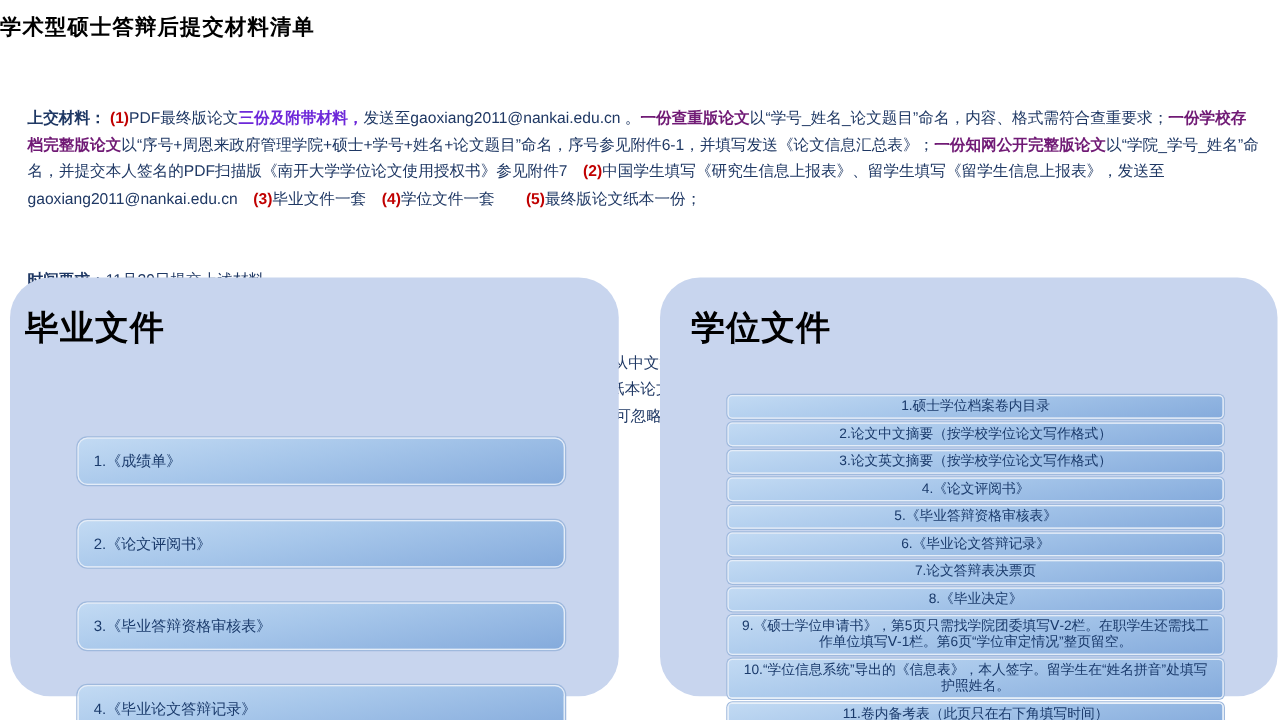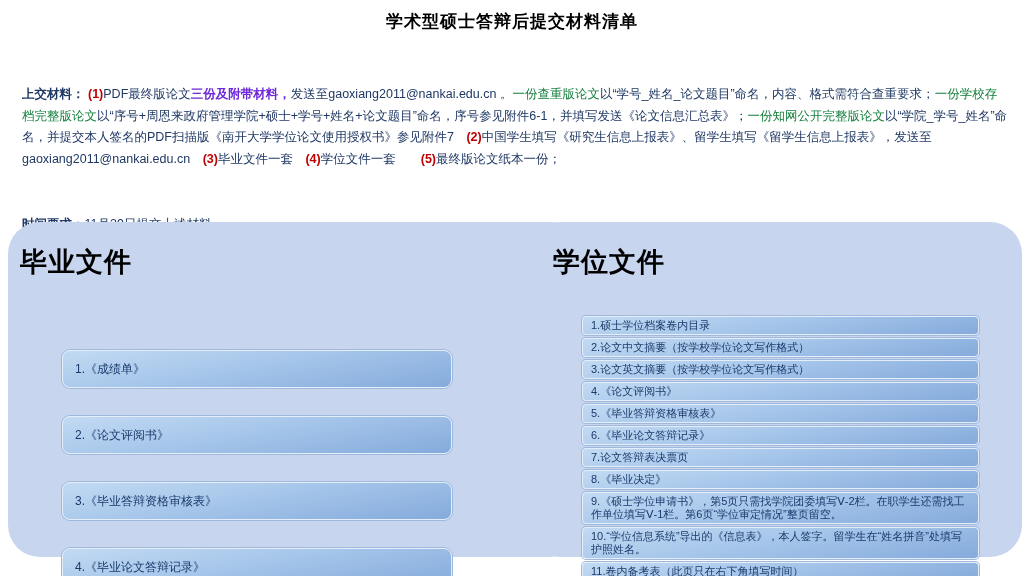--- a/index.html
+++ b/index.html
@@ -10,48 +10,48 @@
   }
   .page {
     position: relative;
     width: 1024px;
     height: 576px;
     overflow: hidden;
     background: #ffffff;
   }
   .page-title {
     margin: 10px 0 8px 0;
-    text-align: center;
+    text-align: left;
     font-size: 17px;
     font-weight: 600;
     color: #000000;
     letter-spacing: 1px;
   }
   .body-text {
     margin: 0 16px 0 22px;
     color: #1F3864;
     font-size: 12.5px;
     line-height: 21.5px;
     white-space: pre-wrap;
   }
   .body-text p { margin: 0 0 1px 0; }
   .seg-label    { font-weight: bold; color: #1F3864; }
-  .seg-bold     { font-weight: normal; color: #15803d; }
+  .seg-bold     { font-weight: bold; color: #701a75; }
   .seg-normal   { color: #1F3864; }
   .seg-red      { color: #6d28d9; font-weight: bold; }
   .seg-red-bold { color: #C00000; font-weight: bold; }
 
   .box {
     position: absolute;
     top: 222px;
     height: 335px;
     background: #C8D5EE;
     border-radius: 32px;
   }
-  .box-left  { left: 8px;   width: 574px; }
+  .box-left  { left: 8px;   width: 487px; }
   .box-right { left: 528px; width: 481px; padding-left: 13px; }
   .panel-title {
     margin: 22px 0 0 12px;
     font-size: 27px;
     font-weight: bold;
     color: #000000;
     letter-spacing: 1px;
   }
   .bars {
     position: absolute;
@@ -59,20 +59,21 @@
   }
   .bars-left  { top: 100px; width: 390px; }
   .bars-right { top: 94px;  width: 397px; }
 
   .bar {
     background: linear-gradient(170deg, #C2DAF3 0%, #A6C6EA 45%, #85ABDC 100%);
     border: 1px solid #E4EDF8;
     box-shadow: 0 0 0 1px #9FB9DD;
     color: #1A3A6B;
     box-sizing: border-box;
+    text-align: center;
   }
   .bar-large {
     height: 38px;
     margin-bottom: 7px;
     border-radius: 8px;
     display: flex;
     align-items: center;
     padding: 0 12px;
     font-size: 12px;
     margin-top: 28px;

